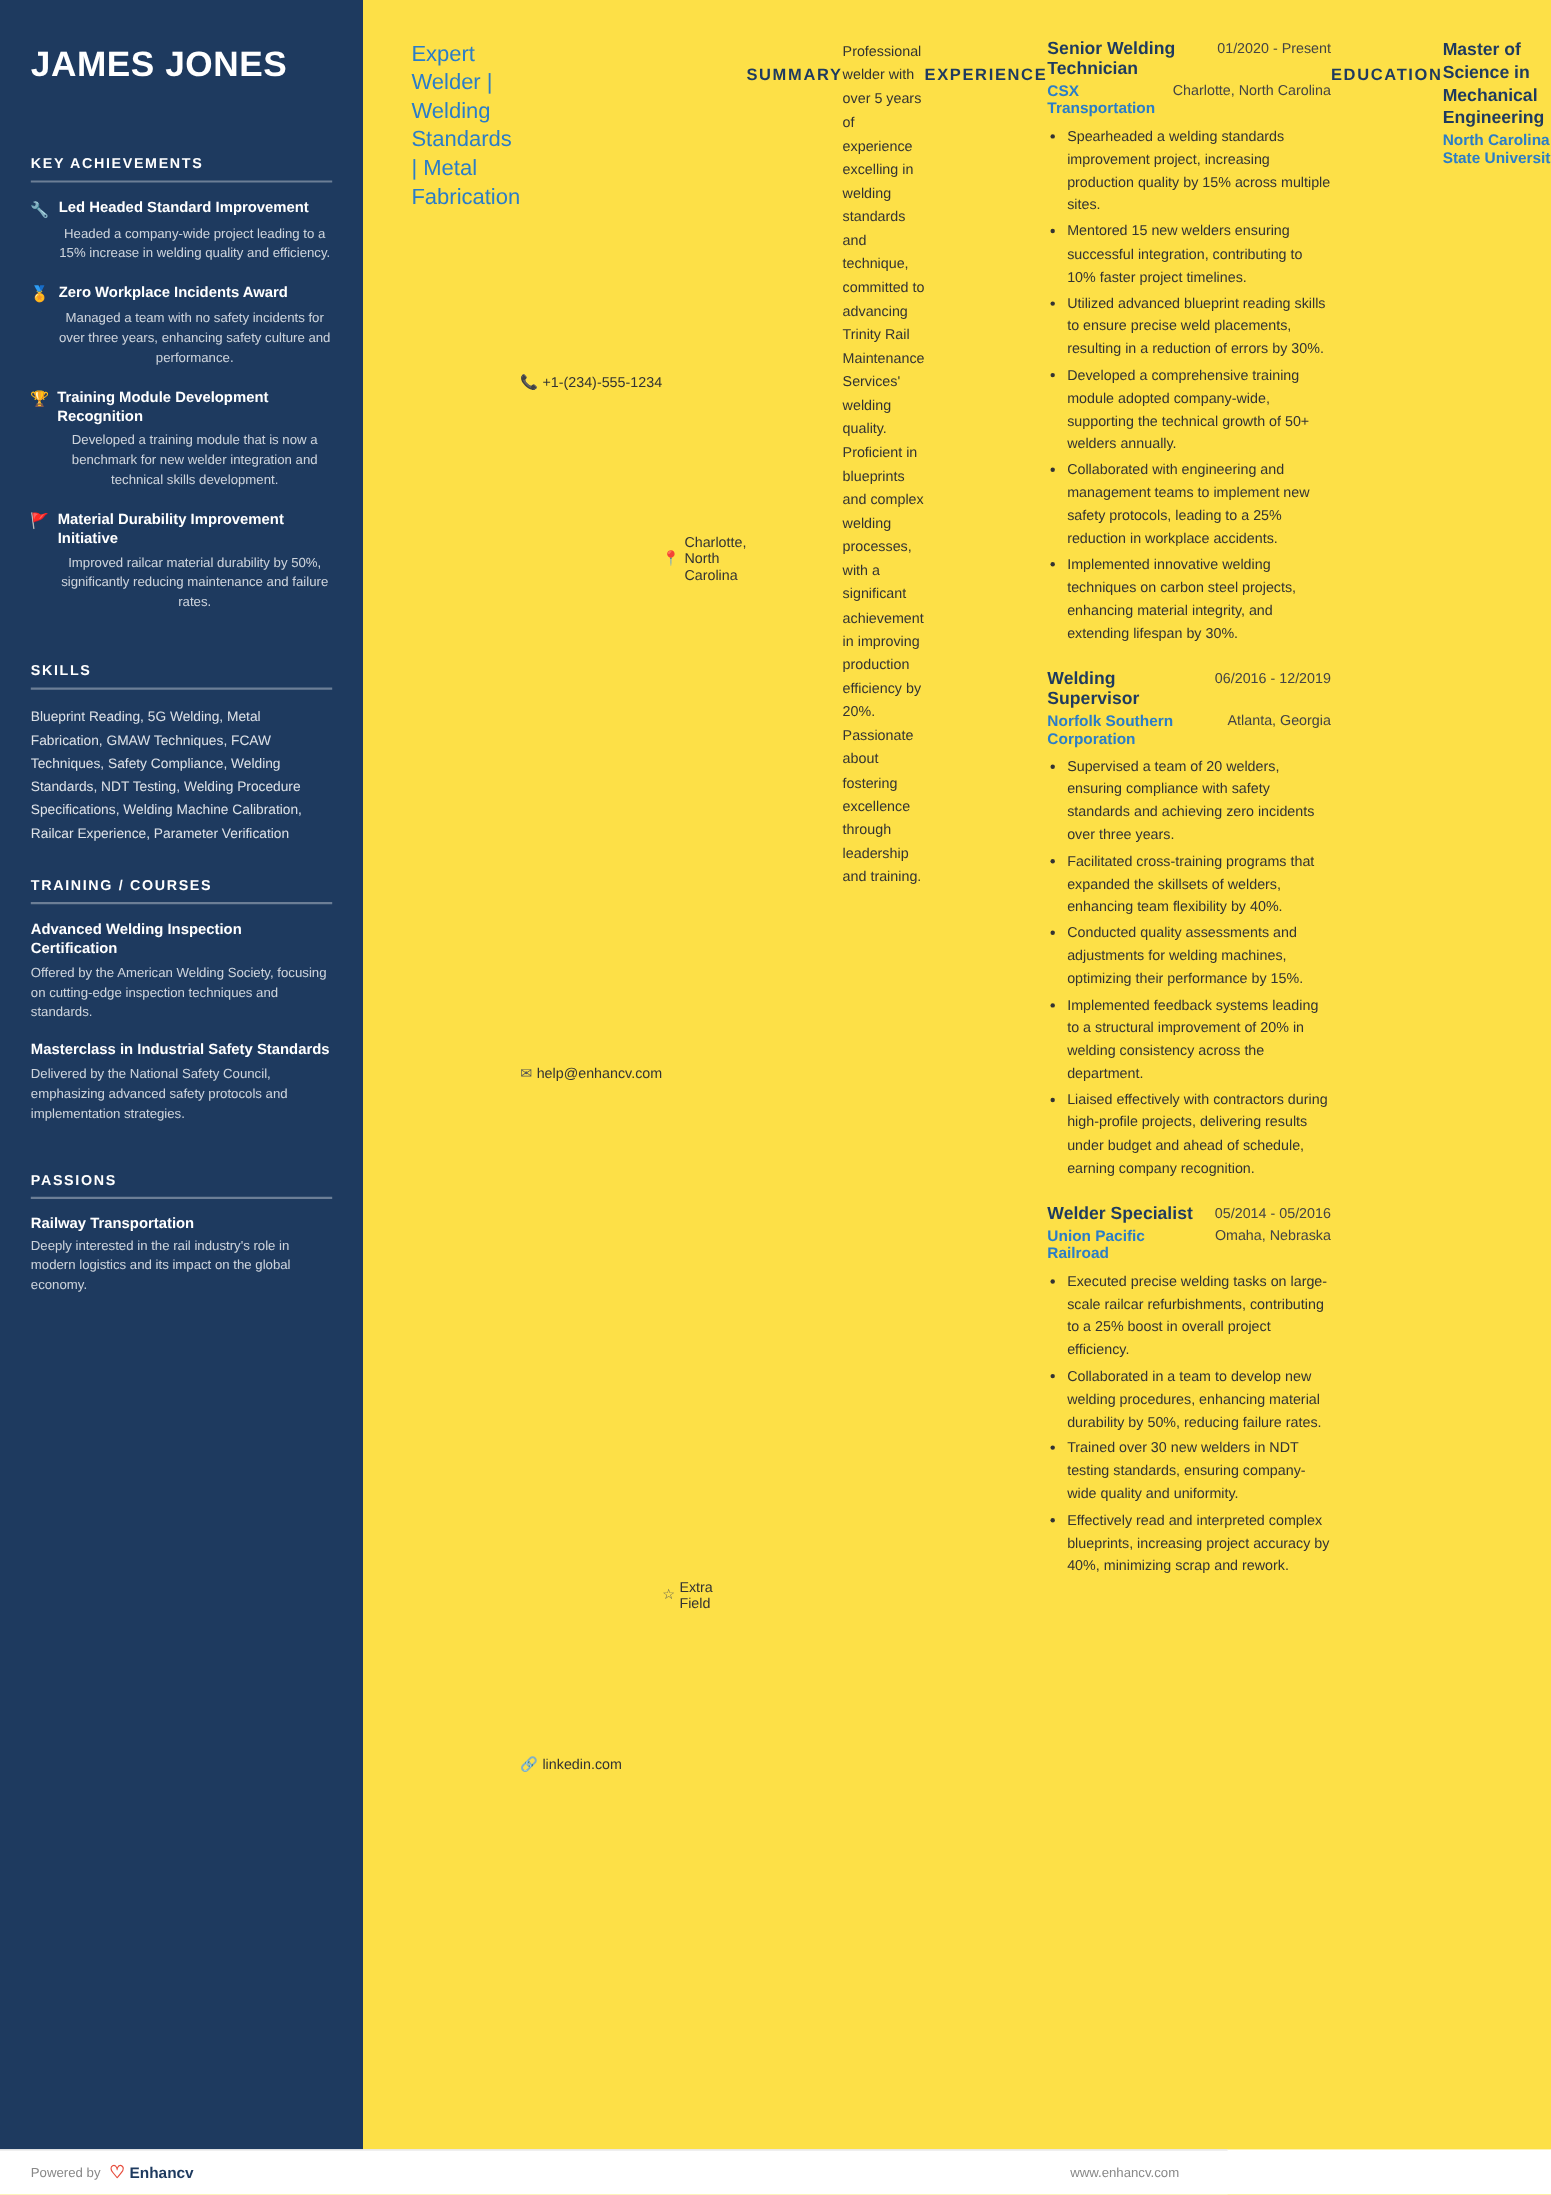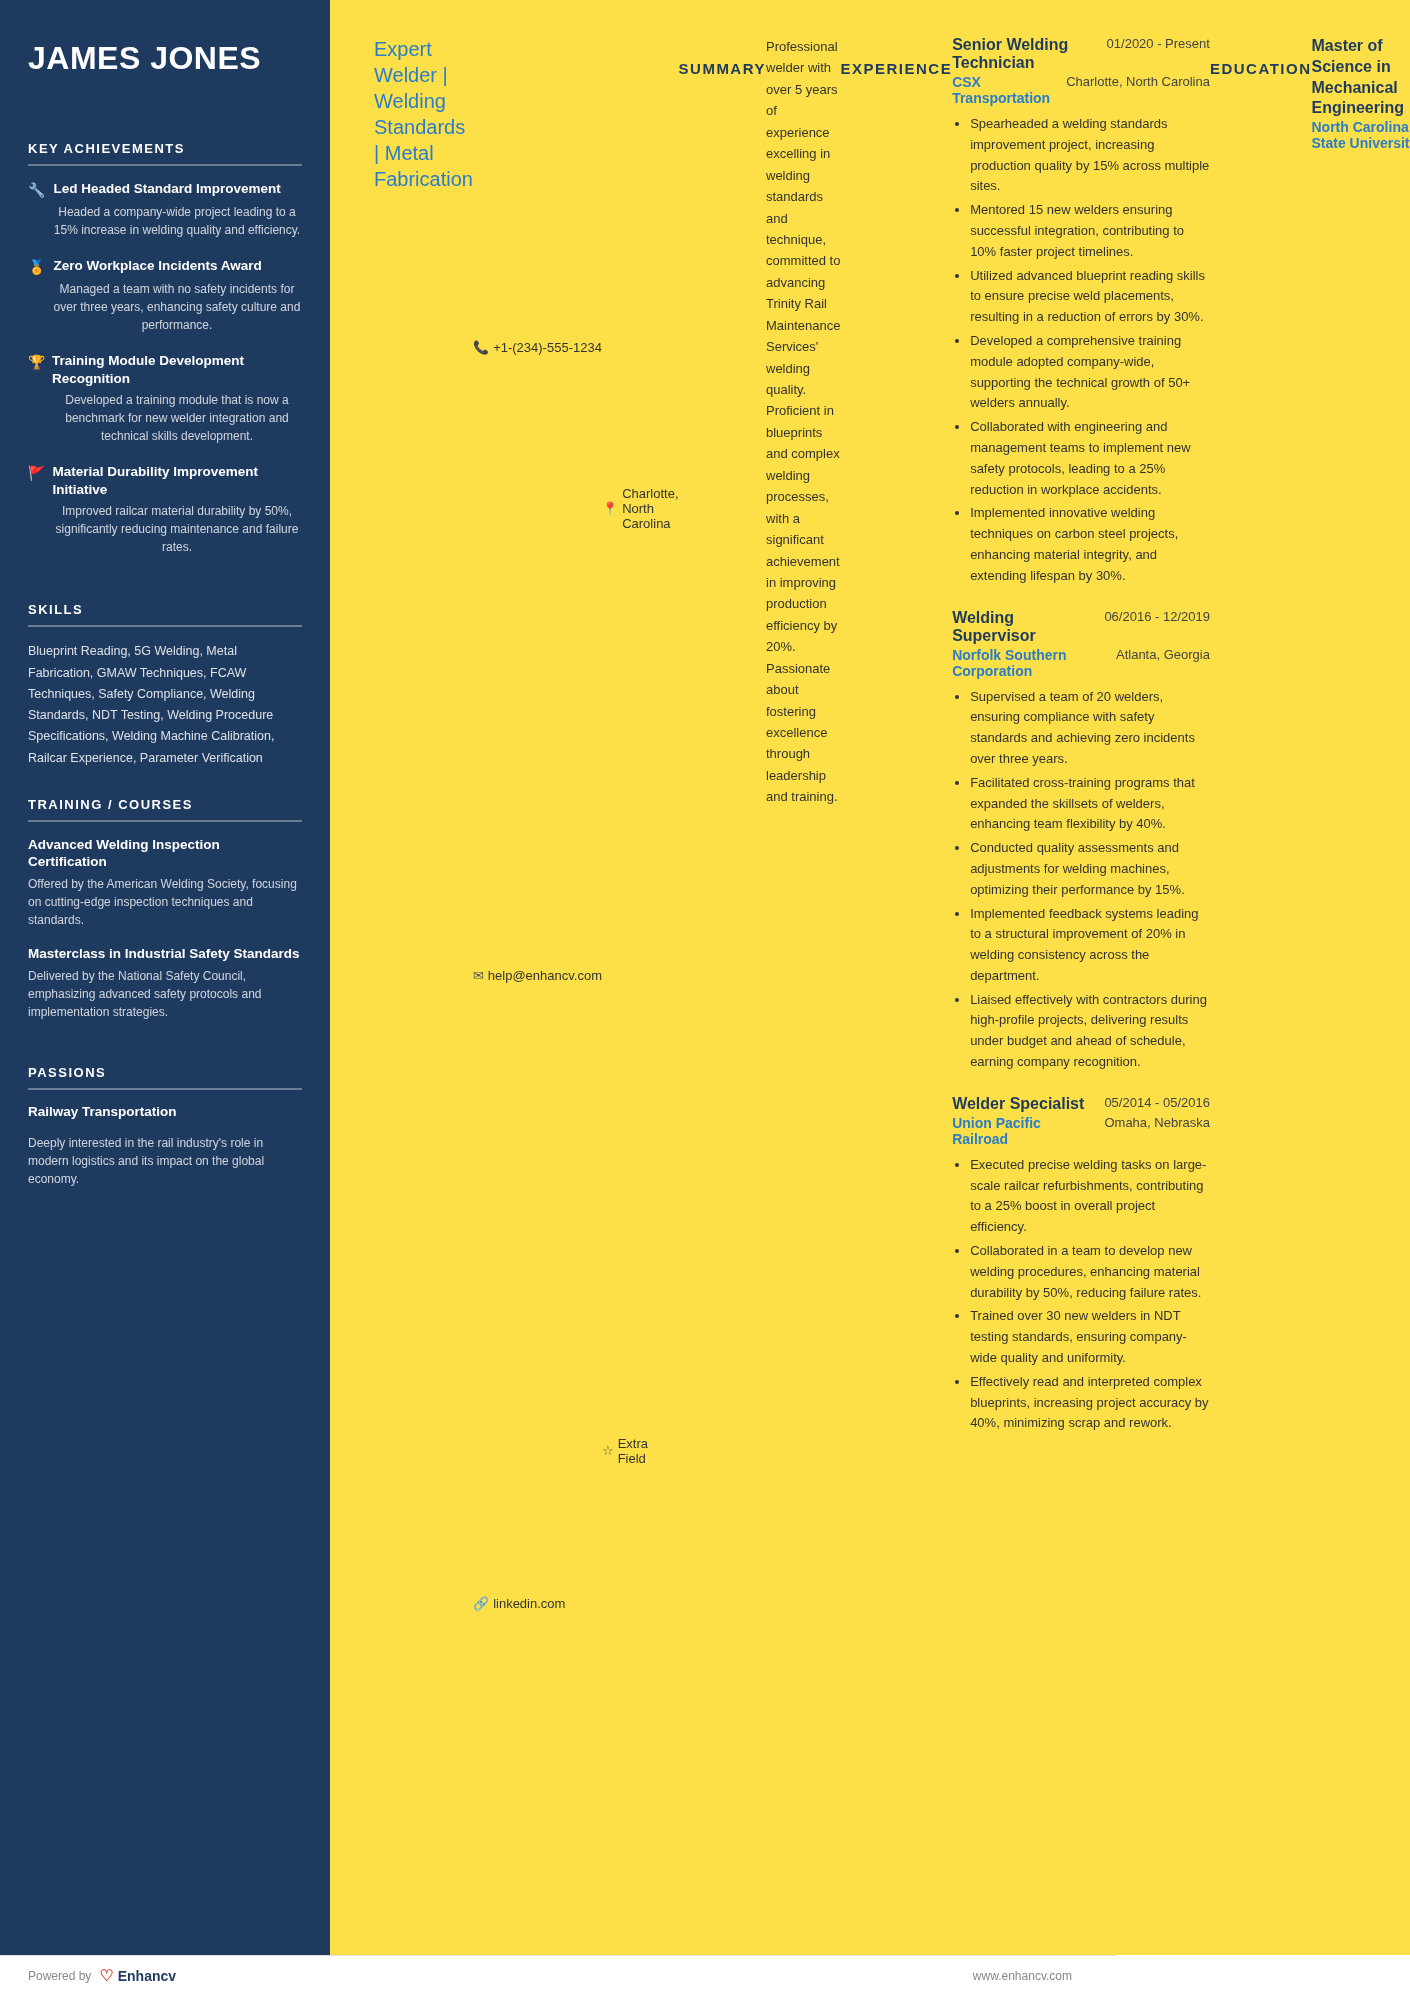--- a/index.html
+++ b/index.html
@@ -93,21 +93,21 @@
       color: rgba(255,255,255,0.78);
       line-height: 1.5;
     }
     .passion-item {
       margin-bottom: 12px;
     }
     .passion-title {
       font-size: 13.5px;
       font-weight: 700;
       color: #fff;
-      margin-bottom: 15px;
+      margin-bottom: 4px;
     }
     .passion-desc {
       font-size: 12px;
       color: rgba(255,255,255,0.78);
       line-height: 1.5;
     }
     
     .main {
       flex: 1;
       padding: 36px 44px 36px 44px;

